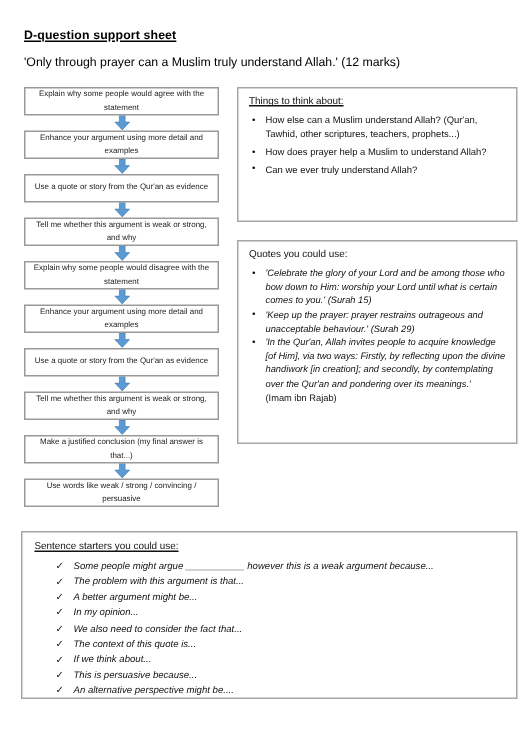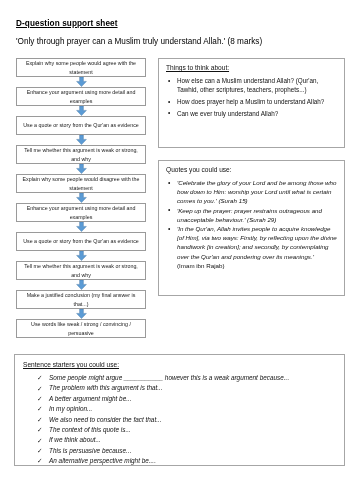--- a/index.html
+++ b/index.html
@@ -161,21 +161,21 @@
     font-size: 6.6px;
     color: #111;
   }
 </style>
 </head>
 <body>
 
 <div class="page">
 
   <div class="doc-title">D-question support sheet</div>
-  <div class="doc-question">'Only through prayer can a Muslim truly understand Allah.' (8 marks)</div>
+  <div class="doc-question">'Only through prayer can a Muslim truly understand Allah.' (12 marks)</div>
 
   <div class="flow" id="flow-column">
       <div class="flow-box">
         <span>Explain why some people would agree with the statement</span>
       </div>
       <div class="flow-arrow">
         <svg width="11" height="10" viewBox="0 0 11 10">
           <polygon points="3.6,0 7.4,0 7.4,4.4 10.4,4.4 5.5,9.6 0.6,4.4 3.6,4.4" fill="#5B9BD5" stroke="#41719C" stroke-width="0.4"></polygon>
         </svg>
       </div>

